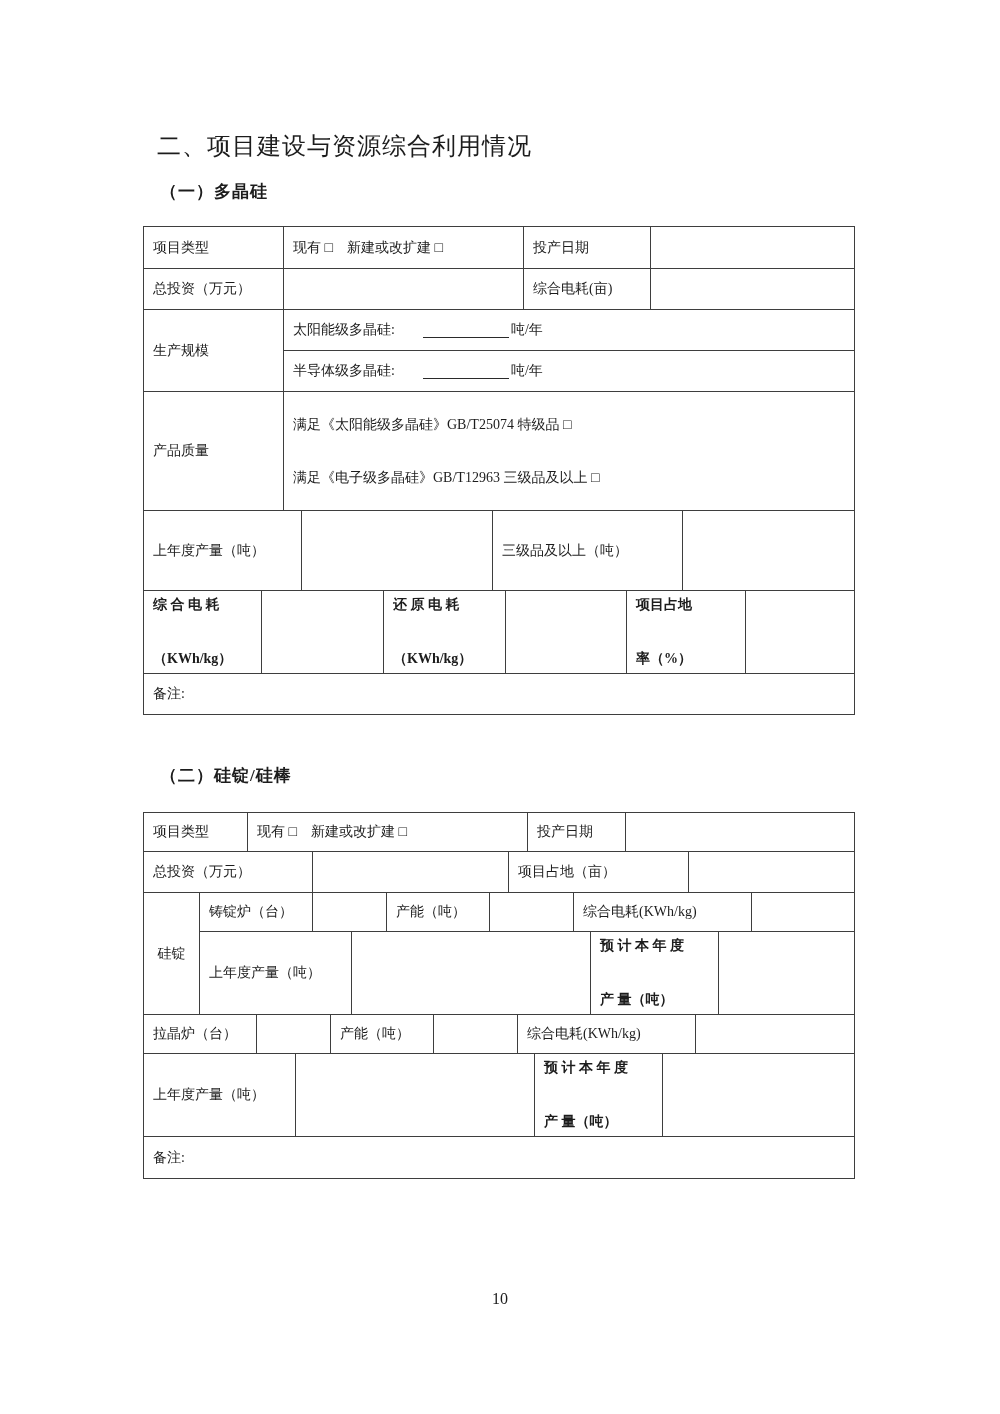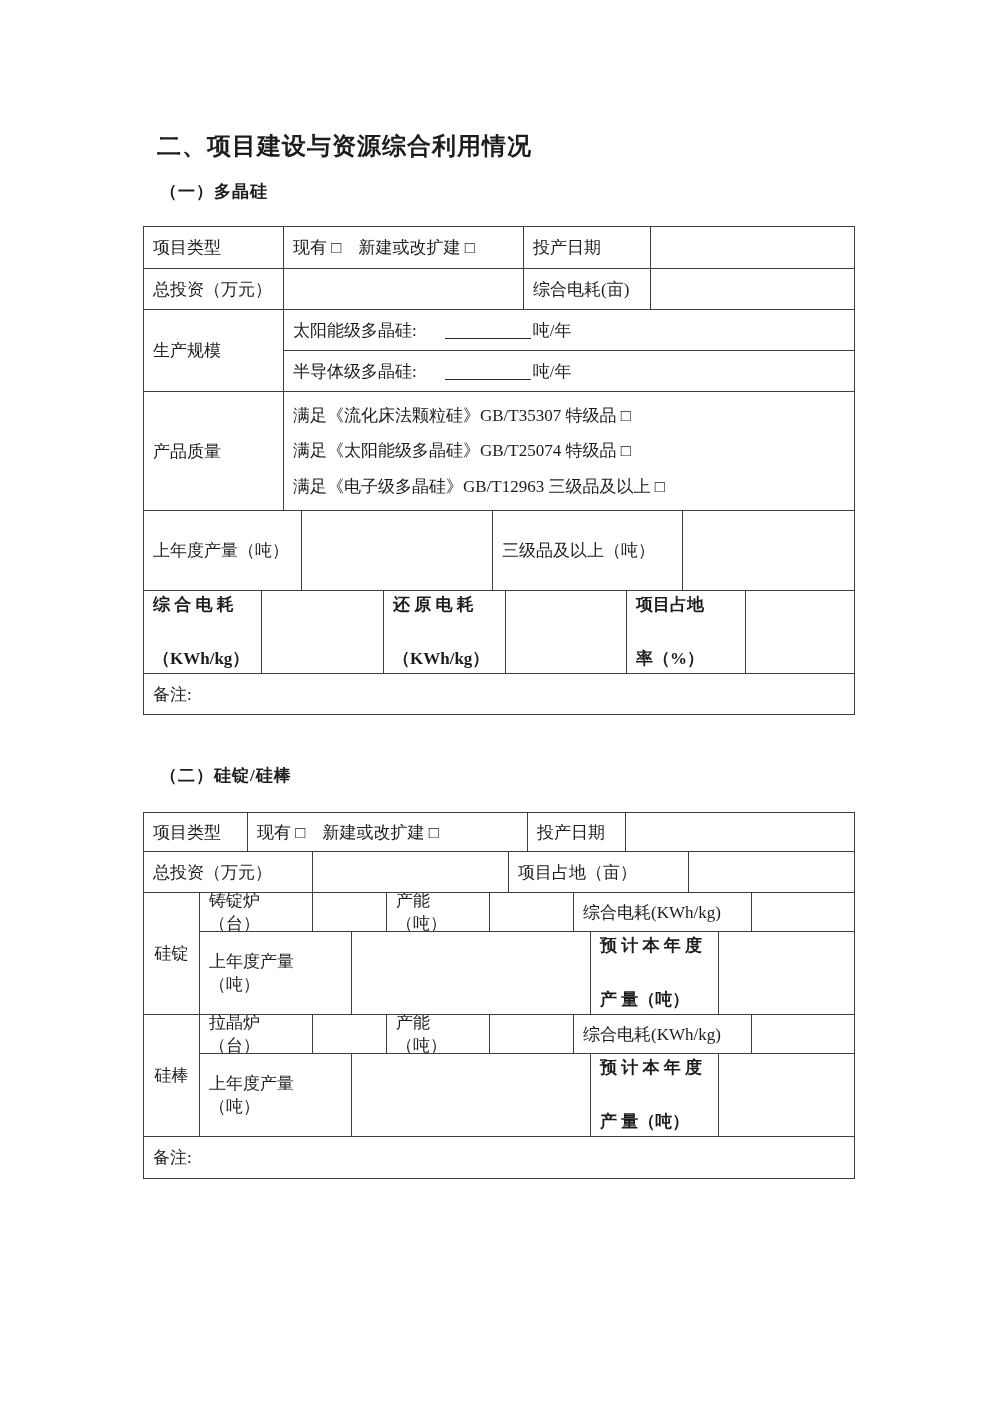--- a/index.html
+++ b/index.html
@@ -7,34 +7,34 @@
     position:relative;
     width:1000px; height:1414px;
     margin:0 auto;
     background:#ffffff;
     font-family:"Liberation Serif","DejaVu Serif",serif;
     color:#1c1c1c;
   }
   .h1 {
     position:absolute; left:157px; top:130px;
     font-family:"Liberation Sans","DejaVu Sans",sans-serif;
-    font-size:24px; font-weight:bold; letter-spacing:1px;
+    font-size:24px; font-weight:normal; letter-spacing:1px;
   }
   .h2 {
     position:absolute; left:160px;
     font-size:17px; font-weight:bold; letter-spacing:1px;
   }
   .h2.s1 { top:180px; }
   .h2.s2 { top:764px; }
 
   .ftable {
     position:absolute; left:143px; width:712px;
     border:1px solid #3e3e3e;
     box-sizing:border-box;
-    font-size:17px;
+    font-size:14px;
   }
   .ftable.t1 { top:226px; }
   .ftable.t2 { top:812px; }
 
   .trow { display:flex; border-bottom:1px solid #3e3e3e; box-sizing:border-box; }
   .trow:last-child { border-bottom:none; }
   .cell {
     border-right:1px solid #3e3e3e;
     box-sizing:border-box;
     padding:0 9px;
@@ -107,21 +107,20 @@
             <span class="blank-line"></span>
             <span>吨/年</span>
           </div>
         </div>
       </div>
     </div>
 
     <div class="trow" style="height:119px">
       <div class="cell" style="width:140px">产品质量</div>
       <div class="qlines">
-        <div class="qline">满足《流化床法颗粒硅》GB/T35307 特级品 □</div>
         <div class="qline">满足《太阳能级多晶硅》GB/T25074 特级品 □</div>
         <div class="qline">满足《电子级多晶硅》GB/T12963 三级品及以上 □</div>
       </div>
     </div>
 
     <div class="trow" style="height:80px">
       <div class="cell" style="width:158px">上年度产量（吨）</div>
       <div class="cell" style="width:191px"></div>
       <div class="cell" style="width:190px">三级品及以上（吨）</div>
       <div class="cell" style="width:171px"></div>
@@ -177,21 +176,20 @@
           <div class="cell" style="width:152px">上年度产量（吨）</div>
           <div class="cell" style="width:239px"></div>
           <div class="cell two-line" style="width:128px">预 计 本 年 度
 产 量（吨）</div>
           <div class="cell" style="width:135px"></div>
         </div>
       </div>
     </div>
 
     <div class="trow" style="height:122px">
-      <div class="cell center" style="width:56px">硅棒</div>
       <div class="subcol">
         <div class="subrow bb" style="height:39px">
           <div class="cell" style="width:113px">拉晶炉（台）</div>
           <div class="cell" style="width:74px"></div>
           <div class="cell" style="width:103px">产能（吨）</div>
           <div class="cell" style="width:84px"></div>
           <div class="cell" style="width:178px">综合电耗(KWh/kg)</div>
           <div class="cell" style="width:102px"></div>
         </div>
         <div class="subrow" style="height:82px">
@@ -202,14 +200,15 @@
           <div class="cell" style="width:135px"></div>
         </div>
       </div>
     </div>
 
     <div class="trow" style="height:41px">
       <div class="cell grow">备注:</div>
     </div>
   </div>
 
+  <div class="page-number">10</div>
 
 </div>
 
 </body></html>

